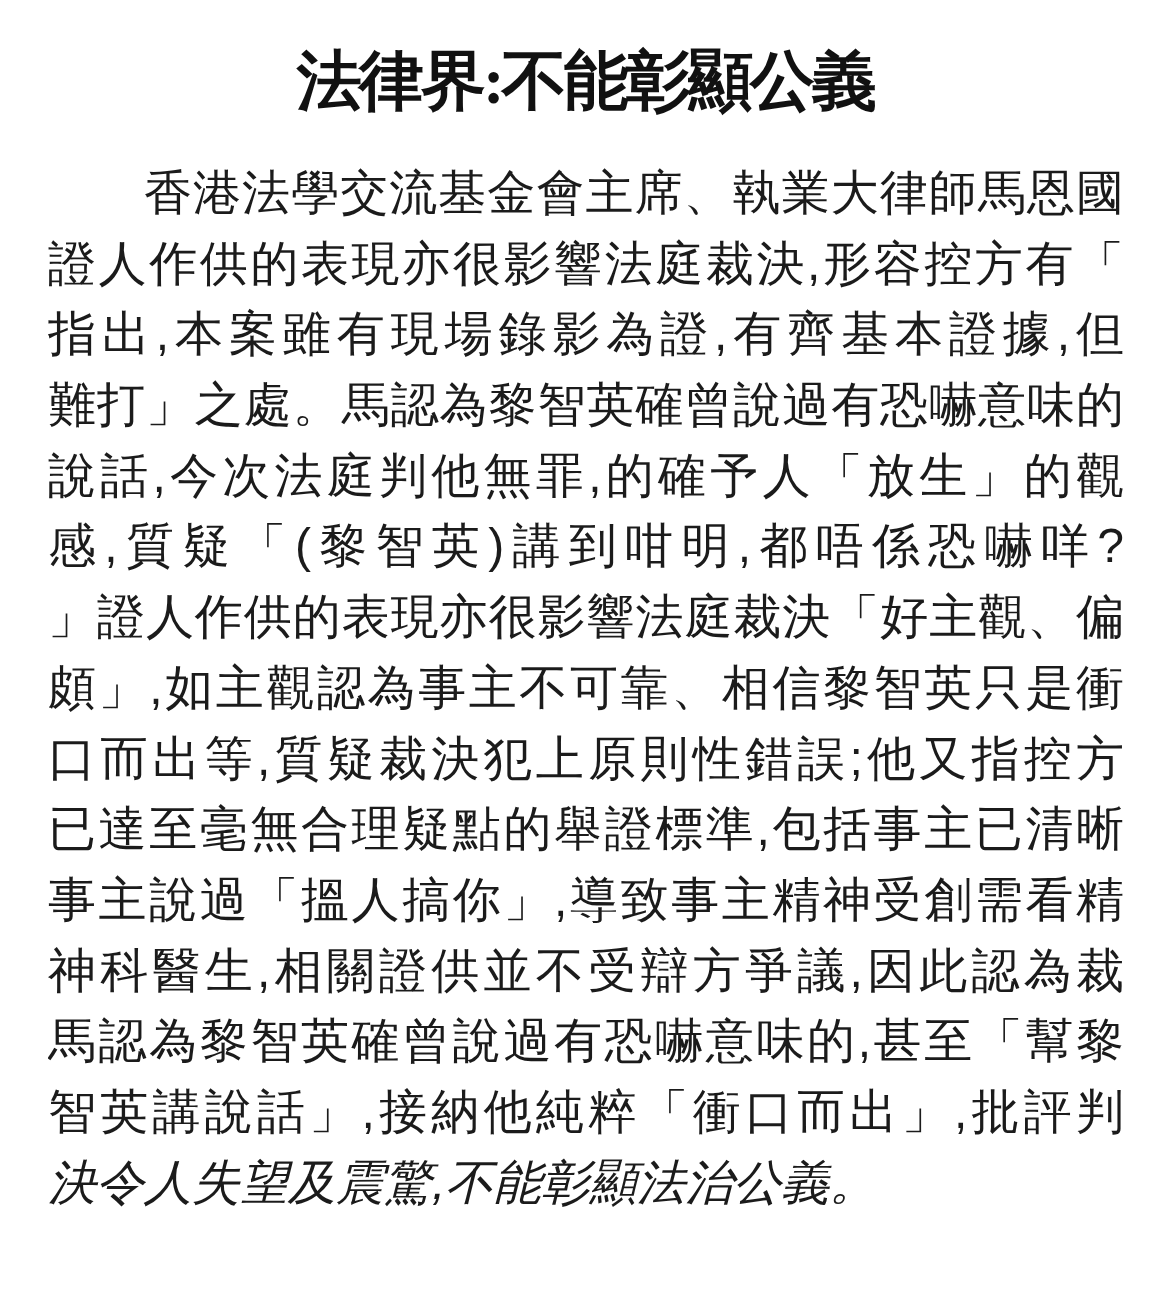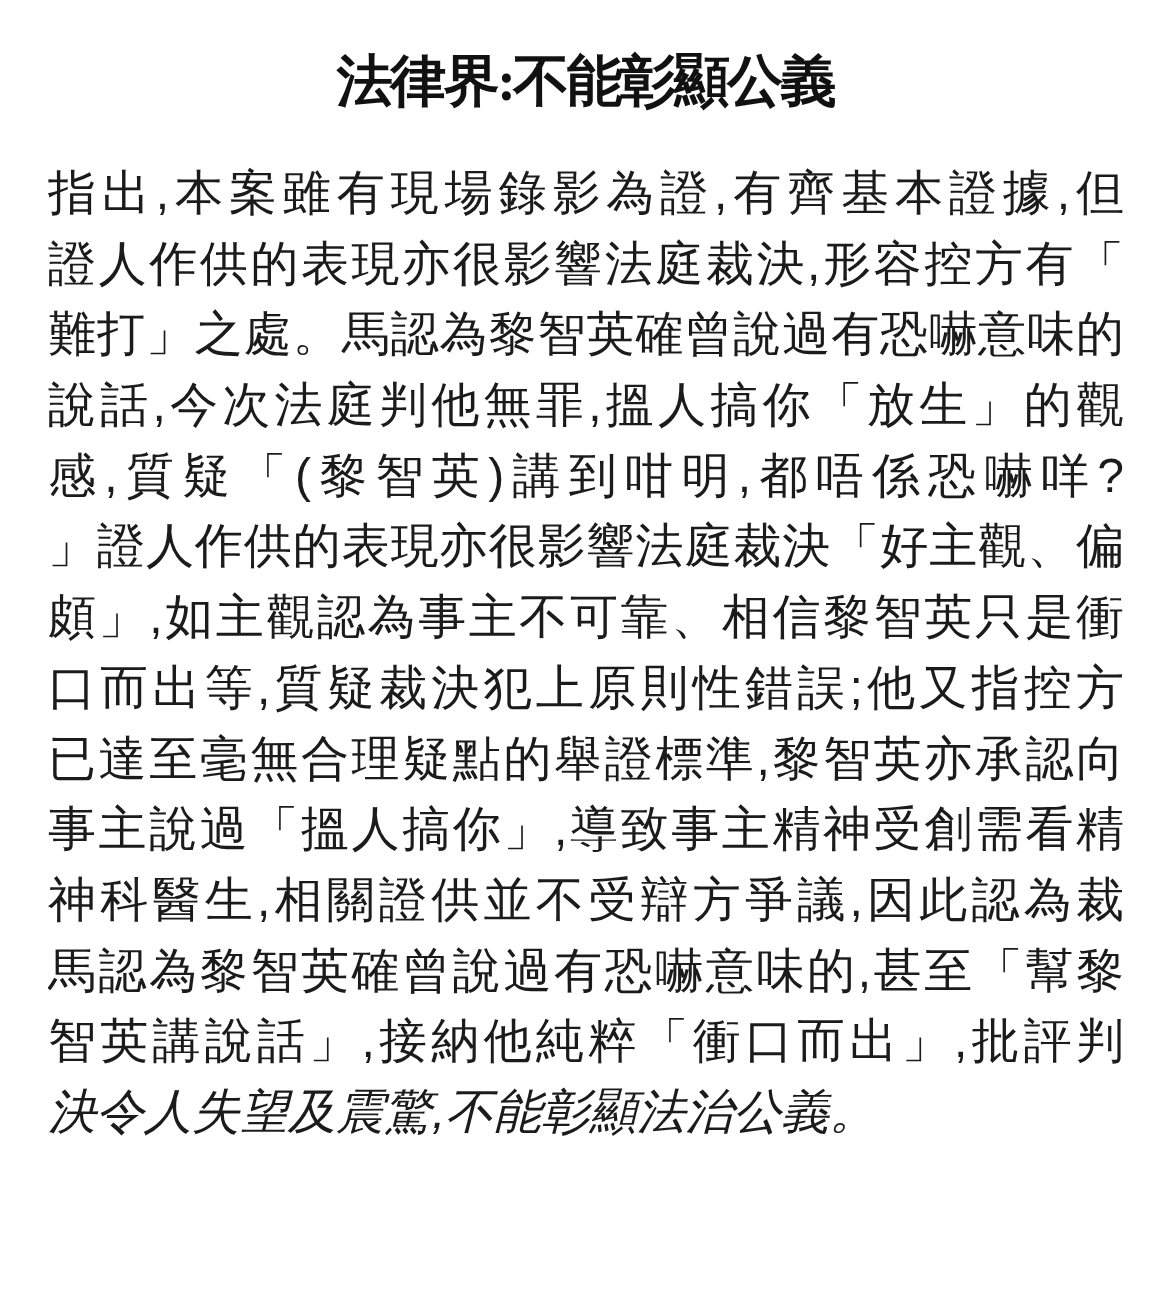--- a/index.html
+++ b/index.html
@@ -16,21 +16,21 @@
   }
   .headline {
     position: absolute;
     top: 26px;
     left: 0;
     right: 0;
     margin: 0;
     text-align: center;
     font-family: "Liberation Serif", "DejaVu Serif", serif;
     font-weight: 700;
-    font-size: 56px;
+    font-size: 65px;
     line-height: 110px;
     letter-spacing: -0.045em;
     color: #111111;
     white-space: nowrap;
   }
   .article-body {
     position: absolute;
     left: 48px;
     top: 158px;
     width: 1076px;
@@ -53,28 +53,29 @@
     text-align-last: left;
     font-style: italic;
   }
 </style>
 </head>
 <body>
 
 <div class="page" style="background: rgb(255, 255, 255); color: rgb(27, 27, 27);">
   <h1 class="headline" style="color: rgb(17, 17, 17);">法律界:不能彰顯公義</h1>
   <div class="article-body">
+      <div class="body-line first">香港法學交流基金會主席、執業大律師馬恩國</div>
+      <div class="body-line">證人作供的表現亦很影響法庭裁決,形容控方有「</div>
       <div class="body-line">指出,本案雖有現場錄影為證,有齊基本證據,但</div>
-      <div class="body-line">證人作供的表現亦很影響法庭裁決,形容控方有「</div>
       <div class="body-line">難打」之處。馬認為黎智英確曾說過有恐嚇意味的</div>
-      <div class="body-line">說話,今次法庭判他無罪,搵人搞你「放生」的觀</div>
+      <div class="body-line">說話,今次法庭判他無罪,的確予人「放生」的觀</div>
       <div class="body-line">感,質疑「(黎智英)講到咁明,都唔係恐嚇咩?</div>
       <div class="body-line">」證人作供的表現亦很影響法庭裁決「好主觀、偏</div>
       <div class="body-line">頗」,如主觀認為事主不可靠、相信黎智英只是衝</div>
       <div class="body-line">口而出等,質疑裁決犯上原則性錯誤;他又指控方</div>
-      <div class="body-line">已達至毫無合理疑點的舉證標準,黎智英亦承認向</div>
+      <div class="body-line">已達至毫無合理疑點的舉證標準,包括事主已清晰</div>
       <div class="body-line">事主說過「搵人搞你」,導致事主精神受創需看精</div>
       <div class="body-line">神科醫生,相關證供並不受辯方爭議,因此認為裁</div>
       <div class="body-line">馬認為黎智英確曾說過有恐嚇意味的,甚至「幫黎</div>
       <div class="body-line">智英講說話」,接納他純粹「衝口而出」,批評判</div>
       <div class="body-line last">決令人失望及震驚,不能彰顯法治公義。</div>
     </div>
 </div>
 
 </body></html>

